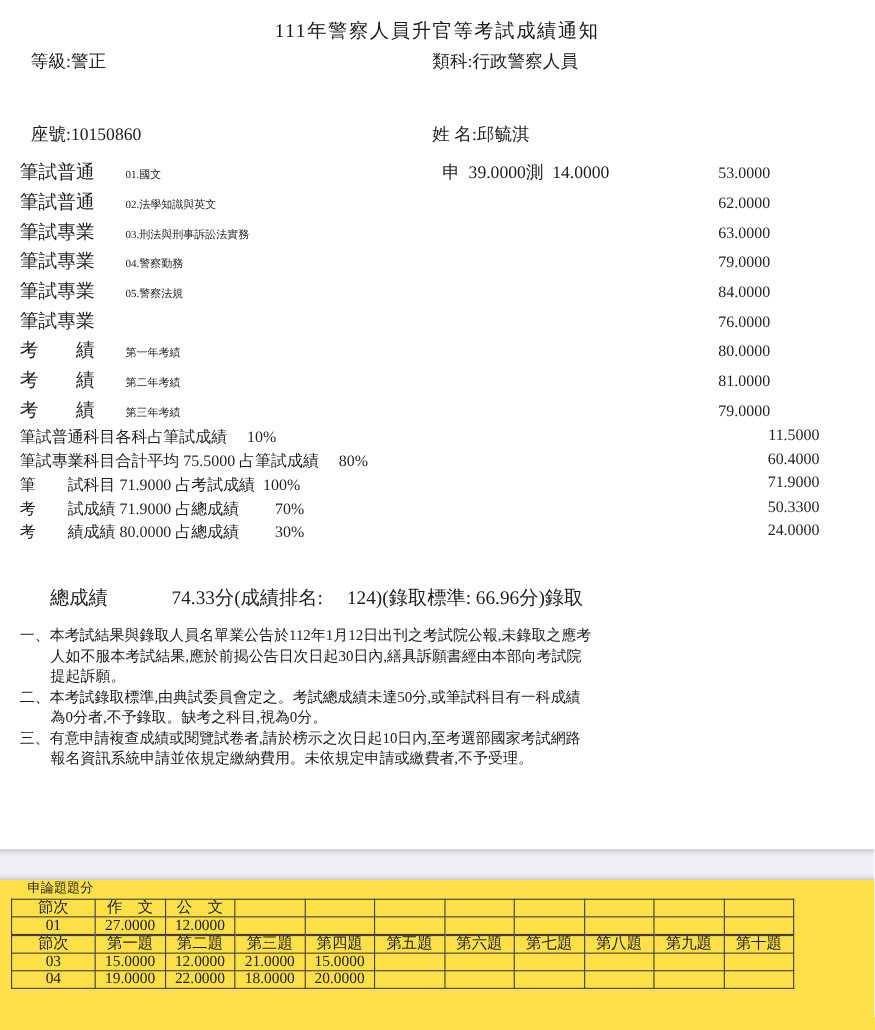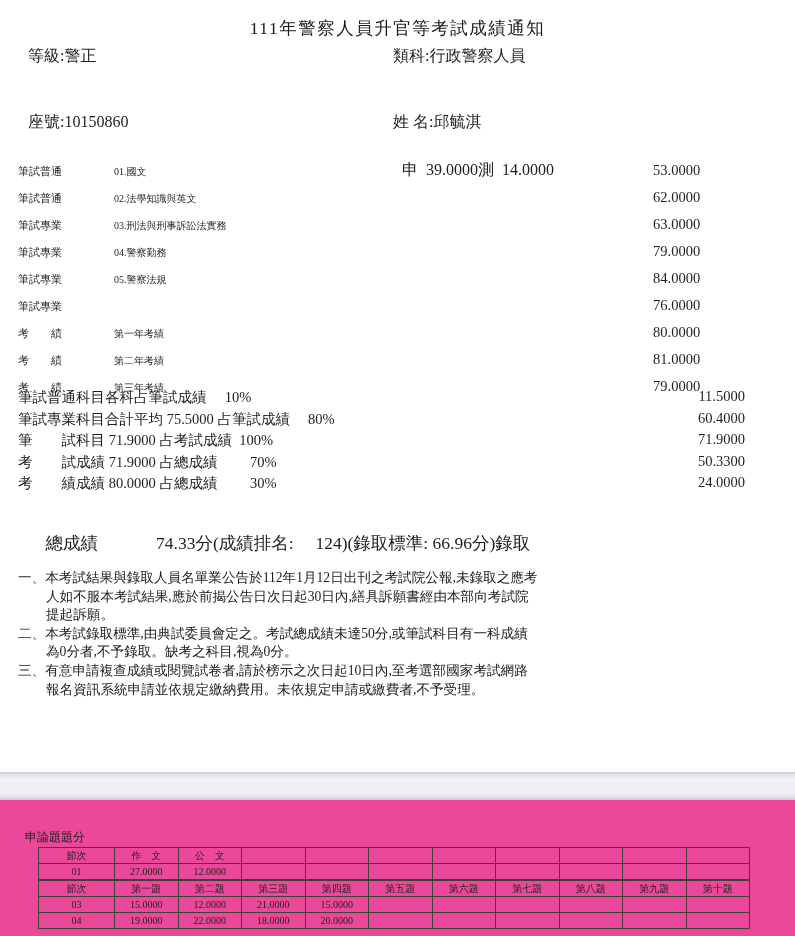--- a/index.html
+++ b/index.html
@@ -6,55 +6,55 @@
   body {
     width:795px; height:936px; overflow:hidden; position:relative;
     font-family:"Liberation Serif","DejaVu Serif",serif;
     color:#1e1e1e;
   }
   .page1 { width:795px; height:772px; background:#ffffff; overflow:hidden; }
   .page-gap {
     width:795px; height:28px;
     background:linear-gradient(to bottom,#c9c9d3 0px,#e3e3ea 3px,#efeff4 7px,#efeff4 21px,#e3e3ea 25px,#c9c9d3 28px);
   }
-  .page2 { width:795px; height:136px; background:#ec4899; padding-top:30px; box-sizing:border-box; overflow:hidden; }
+  .page2 { width:795px; height:136px; background:#fde047; box-sizing:border-box; overflow:hidden; }
 
   .doc-title {
     text-align:center; padding-top:16px; height:41px; box-sizing:border-box;
     font-size:17.5px; letter-spacing:1.5px; color:#191919;
   }
   .meta-row { position:relative; height:24px; font-size:16px; }
   .meta-row.first { margin-top:5px;padding-left:47px; }
   .meta-row.second { margin-top:42px; }
   .meta-left { position:absolute; left:28px; white-space:pre; }
   .meta-right { position:absolute; left:393px; white-space:pre; }
 
   .score-rows { margin-top:9px; }
   .score-row { display:flex; align-items:baseline; height:27px; padding:0 50px 0 18px; }
-  .score-row .cat   { width:96px; font-size:11px; white-space:pre; flex:none;margin-top:19px; }
+  .score-row .cat   { width:96px; font-size:17px; white-space:pre; flex:none; }
   .score-row .subj  { width:288px; font-size:10px; flex:none; }
   .score-row .detail{ flex:1; font-size:16px; white-space:pre; }
   .score-row .score { width:92px; font-size:14.5px; flex:none; }
 
   .summary-rows { }
   .summary-row { display:flex; justify-content:space-between; align-items:flex-start; height:21.6px; padding:0 50px 0 18px; font-size:14.5px; }
   .summary-row .text { white-space:pre; }
   .summary-row .score { text-align:right; }
 
   .total-line { margin-top:14px; height:26px; padding-left:28px; font-size:17.5px; white-space:pre; }
   .total-line .value { margin-left:58px; }
 
   .notes { margin-top:33px; }
   .note-line { padding-left:18px; font-size:13.6px; line-height:18.6px; white-space:pre-wrap; color:#1b1b1b; }
   .note-line.indent { padding-left:46px; }
 
   .essay-caption { margin-left:25px; font-size:12px; line-height:14px; }
   .essay-table {
     border-collapse:collapse; table-layout:fixed; width:712px;
-    margin:3px 0 0 38px; font-size:10px; color:#222;
+    margin:3px 0 0 10px; font-size:14px; color:#222;
   }
   .essay-table td {
     border:1px solid #3f3f3f; height:15px; line-height:15px;
     text-align:center; padding:0; overflow:hidden; white-space:pre;
   }
   .essay-table td:first-child { width:75px; }
   .essay-table tr.sep td { border-top-width:2px; }
 </style>
 </head>
 <body>

